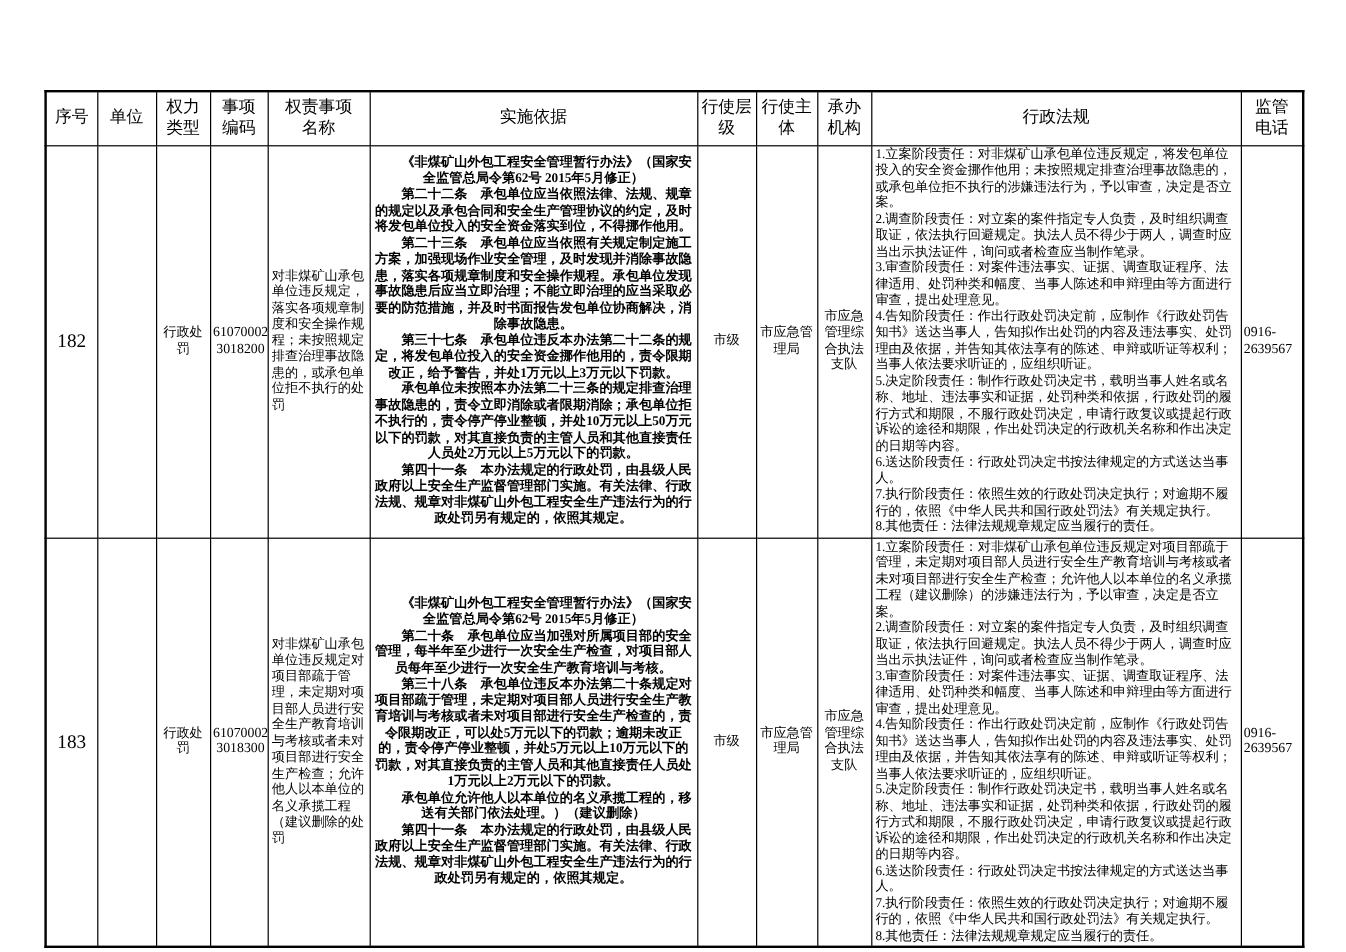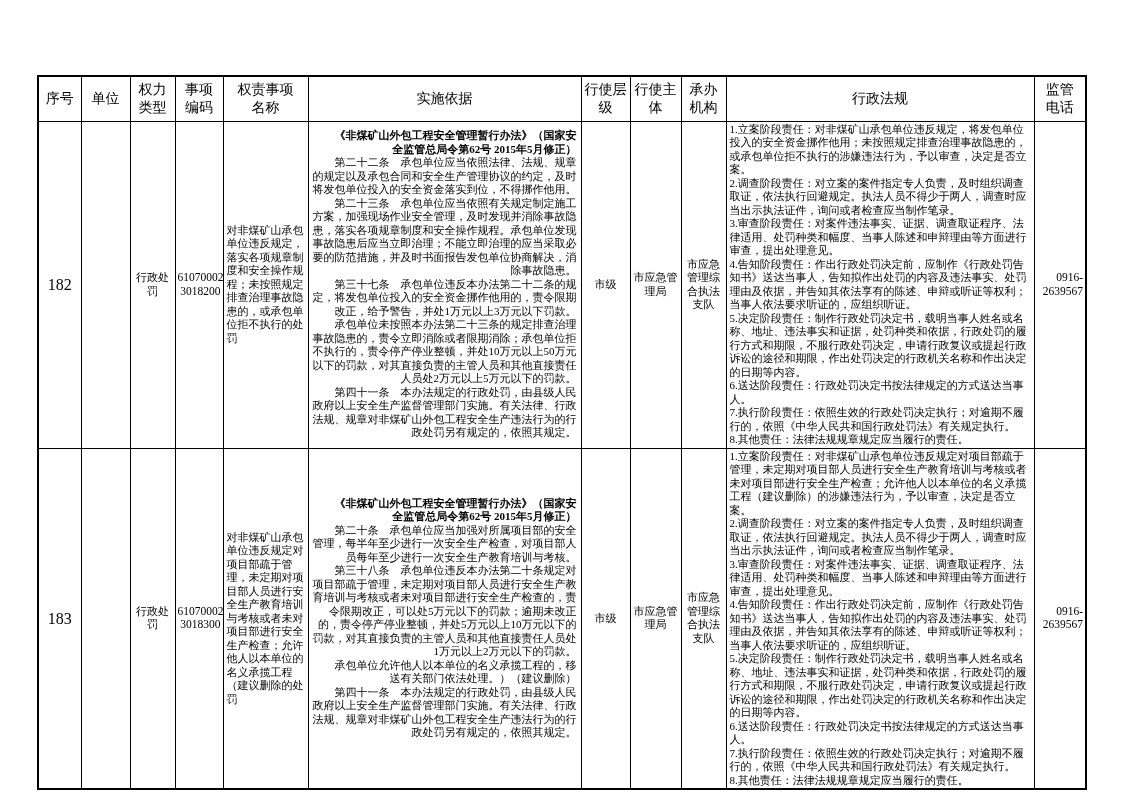--- a/index.html
+++ b/index.html
@@ -42,25 +42,25 @@
   td { font-size: 11px; line-height: 13.5px; }
   td.c-center { text-align: center; padding: 12px 1px; }
   td.c-seq { font-size: 16px; }
   td.c-code {
     text-align: right;
     padding: 0 2px;
     white-space: pre-line;
     font-size: 11.5px;
   }
   td.c-name { text-align: left; padding: 0 3px; }
-  td.c-basis { text-align: right; padding: 1px 4px; }
-  td.c-basis p { text-indent: 2em; }
+  td.c-basis { text-align: center; padding: 1px 4px; }
+  td.c-basis p { text-indent: 2em; font-weight: bold; }
   td.c-basis p.basis-title { font-weight: bold; }
   td.c-duty { text-align: left; padding: 1px 3px; }
-  td.c-phone { text-align: right; padding: 3px 2px; font-size: 11.5px; }
+  td.c-phone { text-align: left; padding: 3px 2px; font-size: 11.5px; }
 </style>
 </head>
 <body>
 
 <div class="sheet">
   <table class="grid">
     <colgroup>
       <col style="width:43px">
         <col style="width:49px">
         <col style="width:45px">

